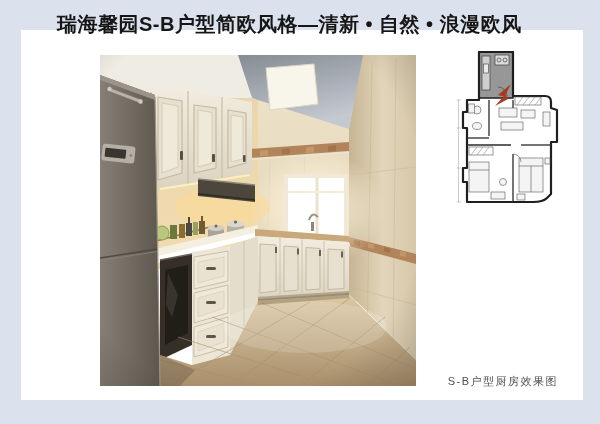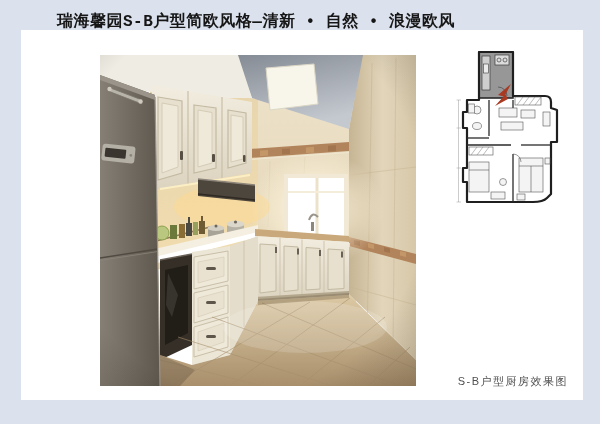--- a/index.html
+++ b/index.html
@@ -7,34 +7,33 @@
     width:600px;height:424px;position:relative;overflow:hidden;
     background:#dbe2ee;
     font-family:"Liberation Sans", sans-serif;
   }
   .paper{
     position:absolute;left:21px;top:30px;width:562px;height:370px;
     background:#ffffff;
   }
   .page-title{
     position:absolute;left:57px;top:11px;width:480px;
-    font-size:16px;font-weight:700;color:#161616;letter-spacing:.5px;
+    font-size:20px;font-weight:700;color:#161616;letter-spacing:.5px;
     white-space:nowrap;
-    font-family:Liberation Mono, monospace;
   }
   .photo{
     position:absolute;left:100px;top:55px;width:316px;height:331px;
   }
   .photo svg{display:block;width:316px;height:331px;}
   .floorplan{
     position:absolute;left:455px;top:50px;width:112px;height:162px;
   }
   .floorplan svg{display:block;width:112px;height:162px;}
   .caption{
-    position:absolute;left:420px;top:374px;width:148px;
+    position:absolute;left:410px;top:374px;width:148px;
     text-align:right;font-size:11px;color:#4f4f4f;letter-spacing:1.5px;
     white-space:nowrap;
   }
 </style>
 </head>
 <body>
 
 <div class="paper"></div>
 
 <div class="page-title">瑞海馨园S-B户型简欧风格—清新 • 自然 • 浪漫欧风</div>

